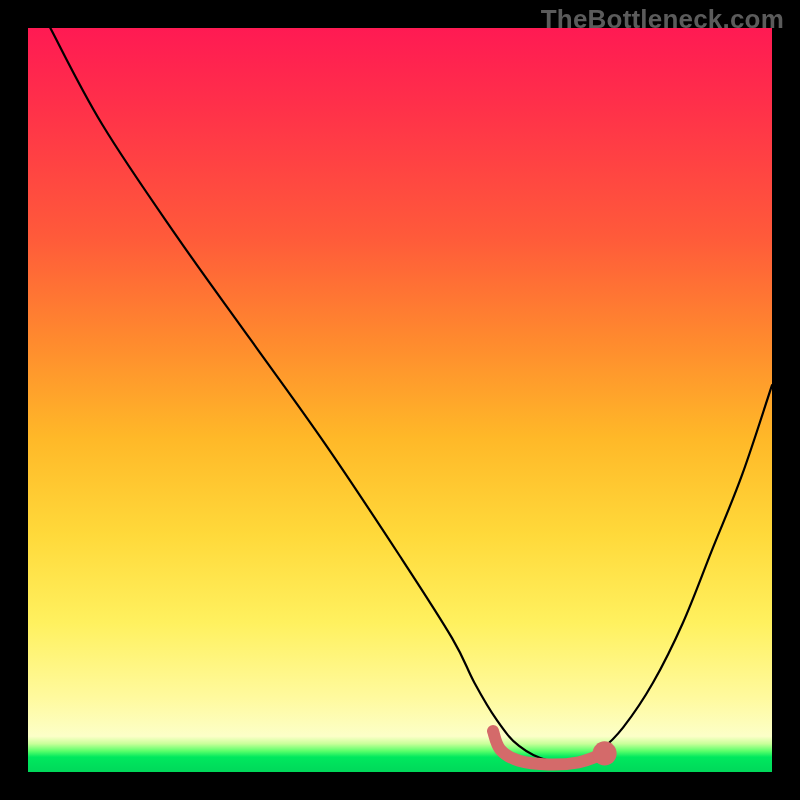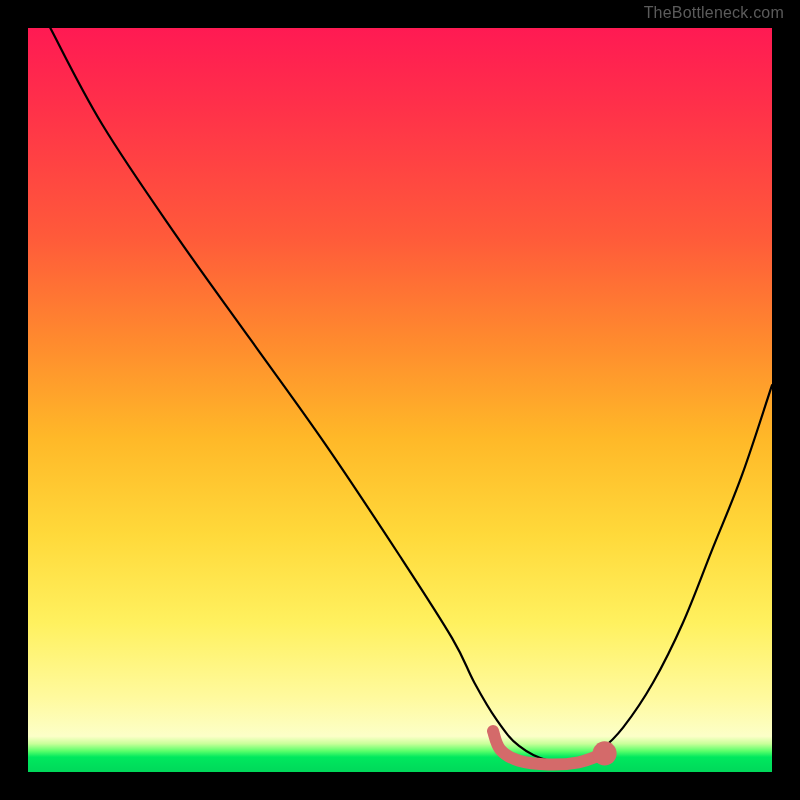--- a/index.html
+++ b/index.html
@@ -15,22 +15,22 @@
     position: relative;
     width: 800px;
     height: 800px;
     background: #000;
   }
   .watermark {
     position: absolute;
     top: 4px;
     right: 16px;
     color: #5b5b5b;
-    font-size: 16px;
-    font-weight: 400;
+    font-size: 26px;
+    font-weight: 700;
     letter-spacing: 0.2px;
     z-index: 5;
   }
   
   .plot {
     position: absolute;
     left: 28px;
     top: 28px;
     width: 744px;
     height: 744px;

